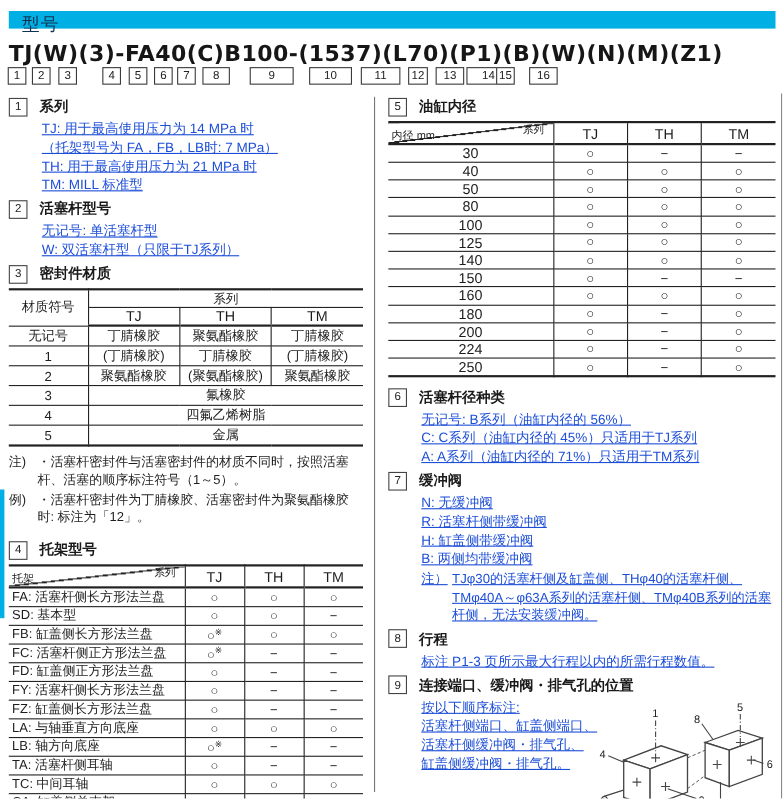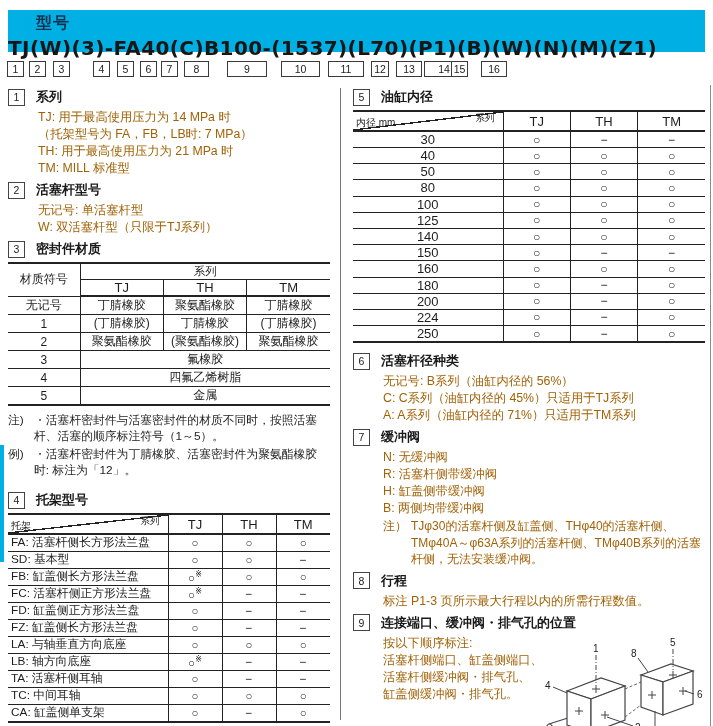--- a/index.html
+++ b/index.html
@@ -2,23 +2,23 @@
 <html><head>
 <meta charset="utf-8">
 <style>
   html,body{margin:0;padding:0;}
   body{
     width:713px;height:726px;position:relative;background:#ffffff;
     font-family:"Liberation Sans","DejaVu Sans",sans-serif;color:#1f1f1f;
     overflow:hidden;
   }
   .header-bar{
-    position:absolute;left:8px;top:10px;width:697px;height:42px;
-    background:#00b0e4;color:#103050;font-size:16px;font-weight:bold;
-    line-height:25px;padding-left:28px;box-sizing:border-box;letter-spacing:1px;
+    position:absolute;left:8px;top:10px;width:697px;height:16px;
+    background:#00b0e4;color:#103050;font-size:16px;font-weight:normal;
+    line-height:25px;padding-left:12px;box-sizing:border-box;letter-spacing:1px;
   }
   .model-code{
     position:absolute;left:8px;top:36px;font-size:20px;font-weight:bold;
     color:#161616;letter-spacing:0.4px;font-family:"DejaVu Sans","Liberation Sans",sans-serif;
     white-space:nowrap;
   }
   .idx-box{
     position:absolute;top:61px;height:16px;border:1.4px solid #3a3a3a;
     font-size:10.5px;line-height:14px;text-align:center;box-sizing:border-box;
     color:#222;background:#fff;
@@ -29,21 +29,21 @@
 
   .col-left{position:absolute;left:8px;top:88px;width:322px;}
   .col-right{position:absolute;left:353px;top:88px;width:352px;}
 
   .sec-head{display:flex;align-items:center;gap:11px;margin-bottom:3px;}
   .sec-no{
     width:15px;height:15px;border:1.1px solid #444;flex:none;
     font-size:10.5px;display:flex;align-items:center;justify-content:center;color:#222;
   }
   .sec-title{font-size:13px;font-weight:bold;color:#1a1a1a;}
-  .sec-body{padding-left:30px;font-size:12.3px;line-height:17px;color:#a16207;margin-bottom:4px;}
+  .sec-body{padding-left:30px;font-size:12.3px;line-height:17px;color:#1d4ed8;margin-bottom:4px;text-decoration:underline;}
   .sec-body div{white-space:nowrap;}
 
   .note-block{font-size:11.8px;line-height:16px;margin:6px 0 0 0;}
   .note-row{display:flex;margin-bottom:2px;}
   .note-label{flex:none;width:26px;}
   .note-text{flex:1;}
 
   table.tbl{
     border-collapse:collapse;width:100%;table-layout:fixed;font-size:12px;color:#1d1d1d;
     border-top:2px solid #222;border-bottom:2px solid #222;margin-top:4px;
@@ -245,20 +245,26 @@
           <td>−</td>
           <td>−</td>
         </tr>
         <tr>
           <td class="rlabel">FD: 缸盖侧正方形法兰盘</td>
           <td>○</td>
           <td>−</td>
           <td>−</td>
         </tr>
         <tr>
+          <td class="rlabel">FY: 活塞杆侧长方形法兰盘</td>
+          <td>○</td>
+          <td>−</td>
+          <td>−</td>
+        </tr>
+        <tr>
           <td class="rlabel">FZ: 缸盖侧长方形法兰盘</td>
           <td>○</td>
           <td>−</td>
           <td>−</td>
         </tr>
         <tr>
           <td class="rlabel">LA: 与轴垂直方向底座</td>
           <td>○</td>
           <td>○</td>
           <td>○</td>

